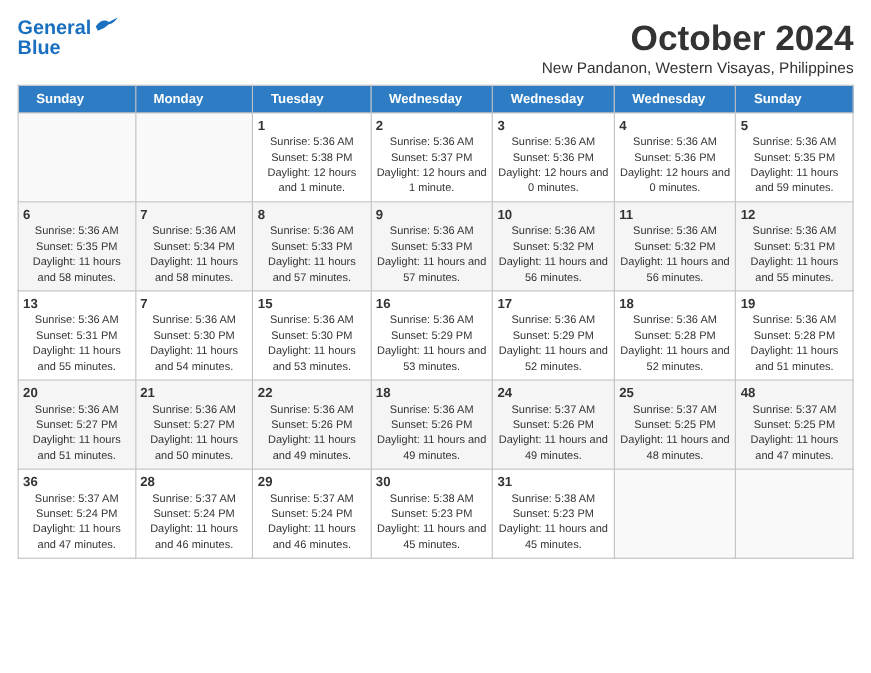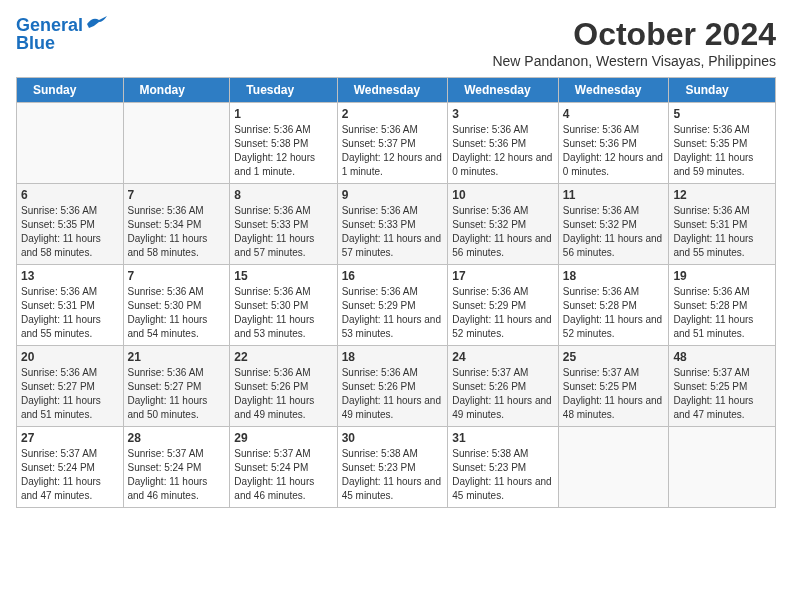--- a/index.html
+++ b/index.html
@@ -62,20 +62,21 @@
     .day-number {
       font-weight: bold;
       font-size: 12px;
       display: block;
       margin-bottom: 2px;
     }
     .day-info {
       font-size: 10px;
       line-height: 1.4;
       color: #333;
+      text-align: center;
     }
     .empty-cell {
       background: #f9f9f9;
     }
   </style>
 </head>
 <body>
 
 <div class="header">
   <div class="logo">
@@ -269,21 +270,21 @@
         </td>
         <td>
           <span class="day-number">48</span>
           <div class="day-info" style="white-space: pre-line;">Sunrise: 5:37 AM
 Sunset: 5:25 PM
 Daylight: 11 hours and 47 minutes.</div>
         </td>
       </tr>
       <tr>
         <td>
-          <span class="day-number">27</span>
+          <span class="day-number">36</span>
           <div class="day-info" style="white-space: pre-line;">Sunrise: 5:37 AM
 Sunset: 5:24 PM
 Daylight: 11 hours and 47 minutes.</div>
         </td>
         <td>
           <span class="day-number">28</span>
           <div class="day-info" style="white-space: pre-line;">Sunrise: 5:37 AM
 Sunset: 5:24 PM
 Daylight: 11 hours and 46 minutes.</div>
         </td>

